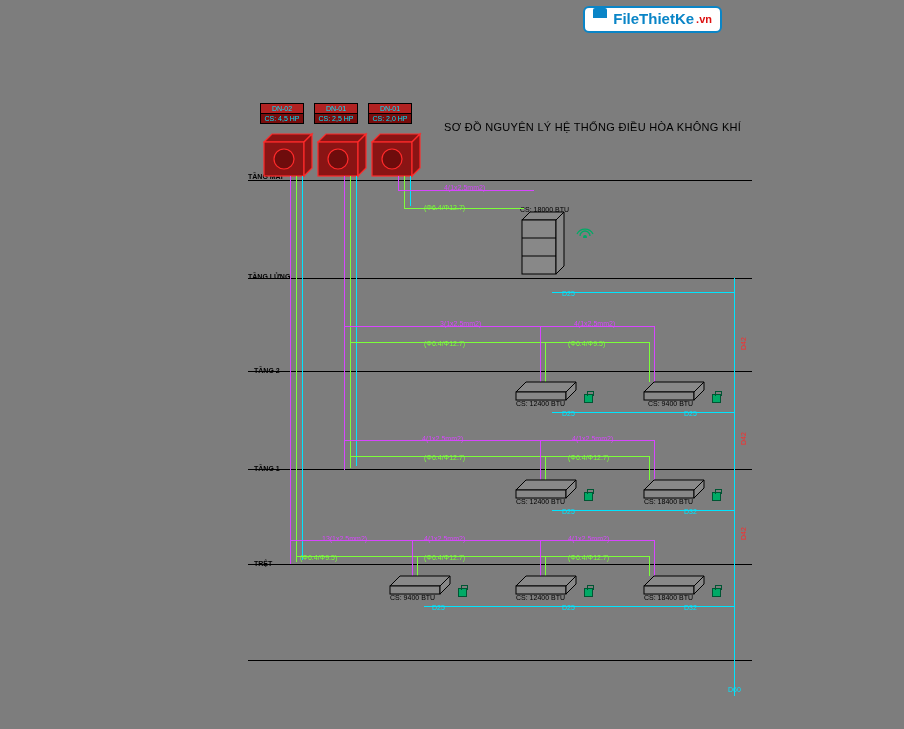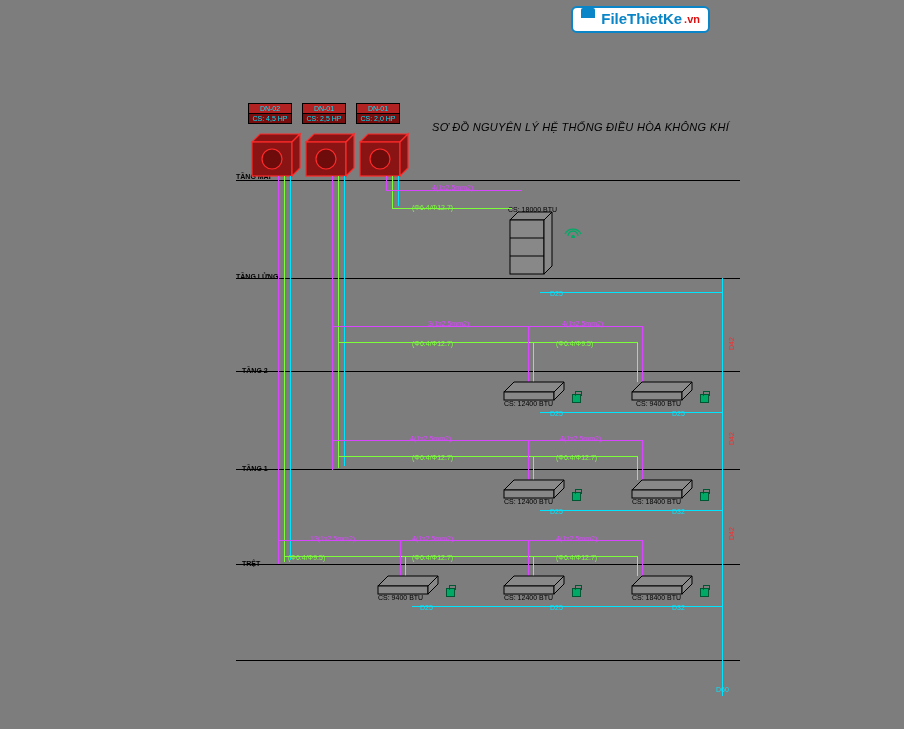--- a/index.html
+++ b/index.html
@@ -5,21 +5,21 @@
   * { box-sizing: border-box; margin: 0; padding: 0; }
   html, body { width: 904px; height: 729px; overflow: hidden; }
   body {
     background: #7d7d7d;
     font-family: Arial, sans-serif;
     position: relative;
     color: #fff;
   }
   .canvas {
     position: absolute;
-    left: 0; top: 0; width: 724px; height: 729px;
+    left: 12px; top: 0; width: 724px; height: 729px;
   }
   .watermark-logo {
     position: absolute;
     top: 6px; right: 14px;
     background: #fff;
     border: 2px solid #0a85c7;
     border-radius: 6px;
     padding: 2px 8px 4px 8px;
     font-weight: bold;
     font-size: 15px;
@@ -85,21 +85,21 @@
 <body>
 
 <div class="canvas">
 
   <div class="watermark-logo">
     <span class="tab"></span>
     <span>FileThietKe</span>
       <span class="vn">.vn</span>
   </div>
 
-  <div class="title" style="left:432px; top:121px;font-style:italic;">SƠ ĐỒ NGUYÊN LÝ HỆ THỐNG ĐIỀU HÒA KHÔNG KHÍ</div>
+  <div class="title" style="left:432px; top:121px;">SƠ ĐỒ NGUYÊN LÝ HỆ THỐNG ĐIỀU HÒA KHÔNG KHÍ</div>
 
   <div class="hline" style="left:236px; top:180px; width:504px;"></div>
   <div class="hline" style="left:236px; top:278px; width:504px;"></div>
   <div class="hline" style="left:236px; top:371px; width:504px;"></div>
   <div class="hline" style="left:236px; top:469px; width:504px;"></div>
   <div class="hline" style="left:236px; top:564px; width:504px;"></div>
   <div class="hline" style="left:236px; top:660px; width:504px;"></div>
 
   <div class="vline" style="left:722px; top:278px; height:382px; background:#00e5ff;"></div>
 

